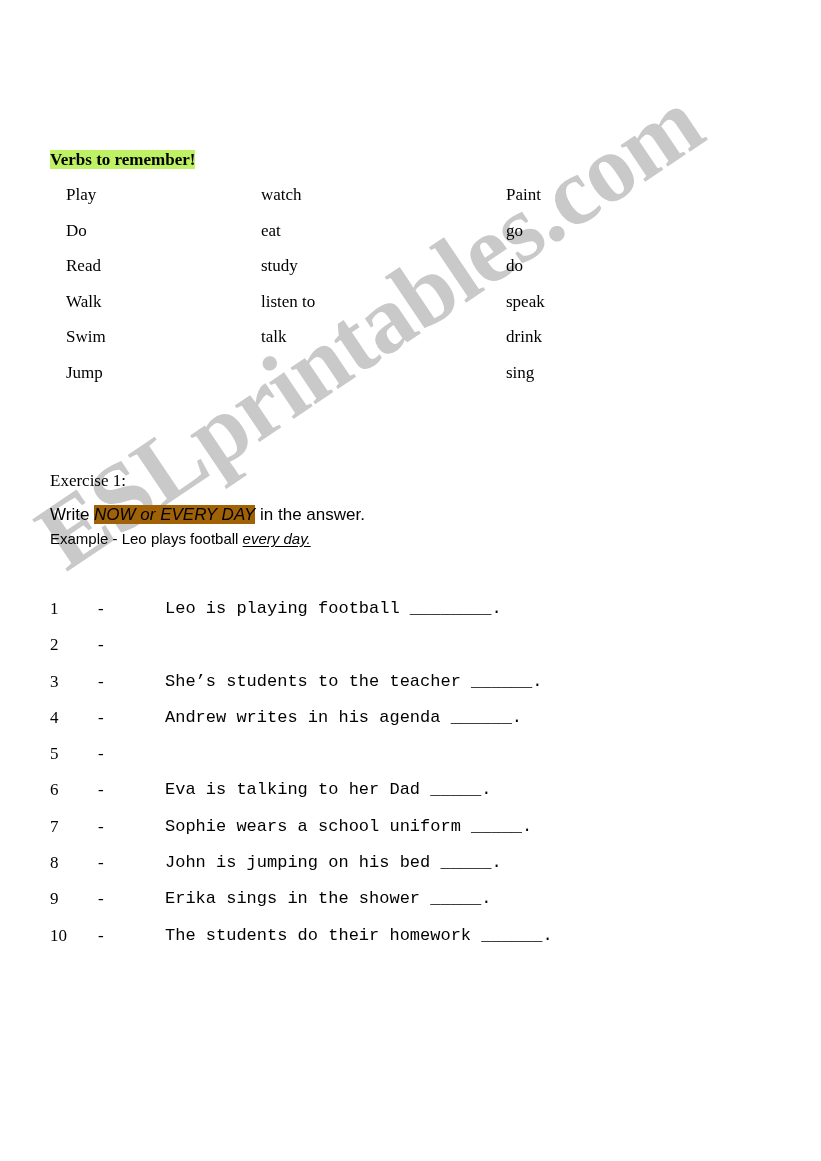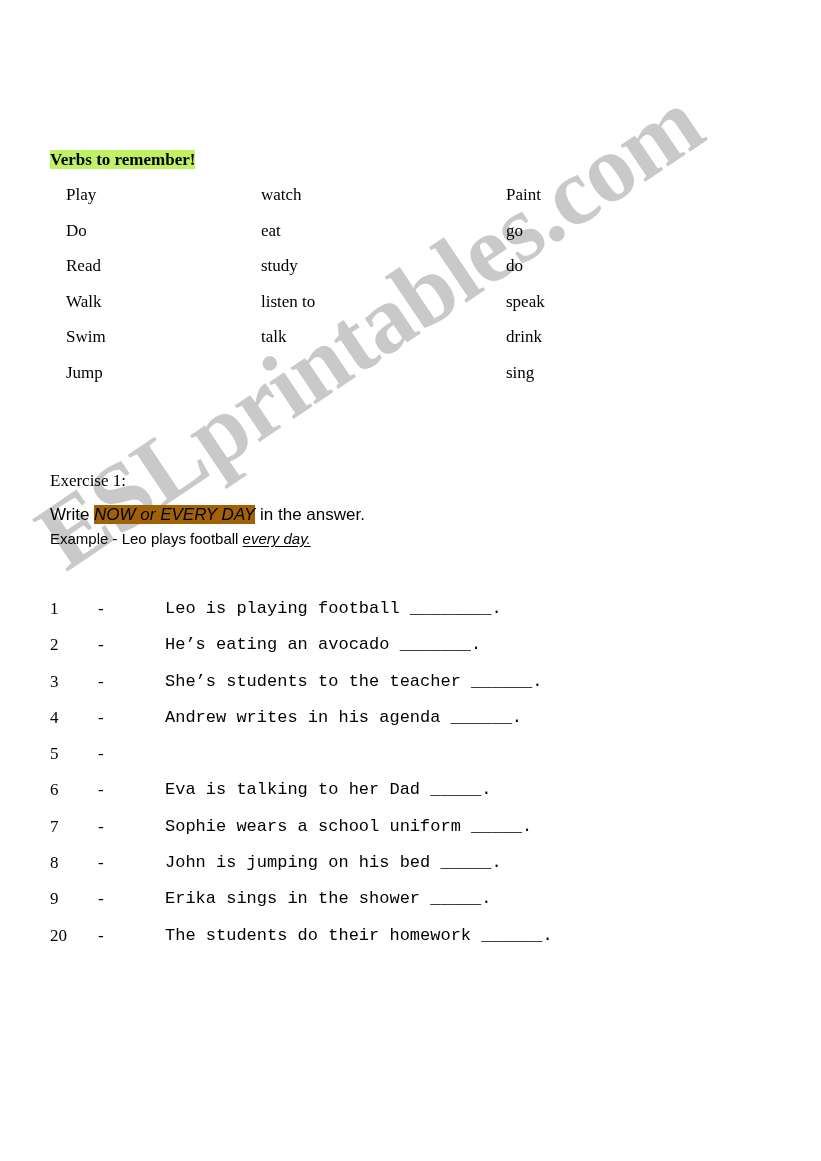--- a/index.html
+++ b/index.html
@@ -271,21 +271,20 @@
 
   <div class="questions">
     <div class="q-row">
       <span class="q-num">1</span>
       <span class="q-dash">-</span>
       <span class="q-text">Leo is playing football ________.</span>
     </div>
     <div class="q-row">
       <span class="q-num">2</span>
       <span class="q-dash">-</span>
-      <span class="q-text">He’s eating an avocado _______.</span>
     </div>
     <div class="q-row">
       <span class="q-num">3</span>
       <span class="q-dash">-</span>
       <span class="q-text">She’s students to the teacher ______.</span>
     </div>
     <div class="q-row">
       <span class="q-num">4</span>
       <span class="q-dash">-</span>
       <span class="q-text">Andrew writes in his agenda ______.</span>
@@ -308,19 +307,19 @@
       <span class="q-num">8</span>
       <span class="q-dash">-</span>
       <span class="q-text">John is jumping on his bed _____.</span>
     </div>
     <div class="q-row">
       <span class="q-num">9</span>
       <span class="q-dash">-</span>
       <span class="q-text">Erika sings in the shower _____.</span>
     </div>
     <div class="q-row">
-      <span class="q-num">20</span>
+      <span class="q-num">10</span>
       <span class="q-dash">-</span>
       <span class="q-text">The students do their homework ______.</span>
     </div>
   </div>
 
 </div>
 
 </body></html>

